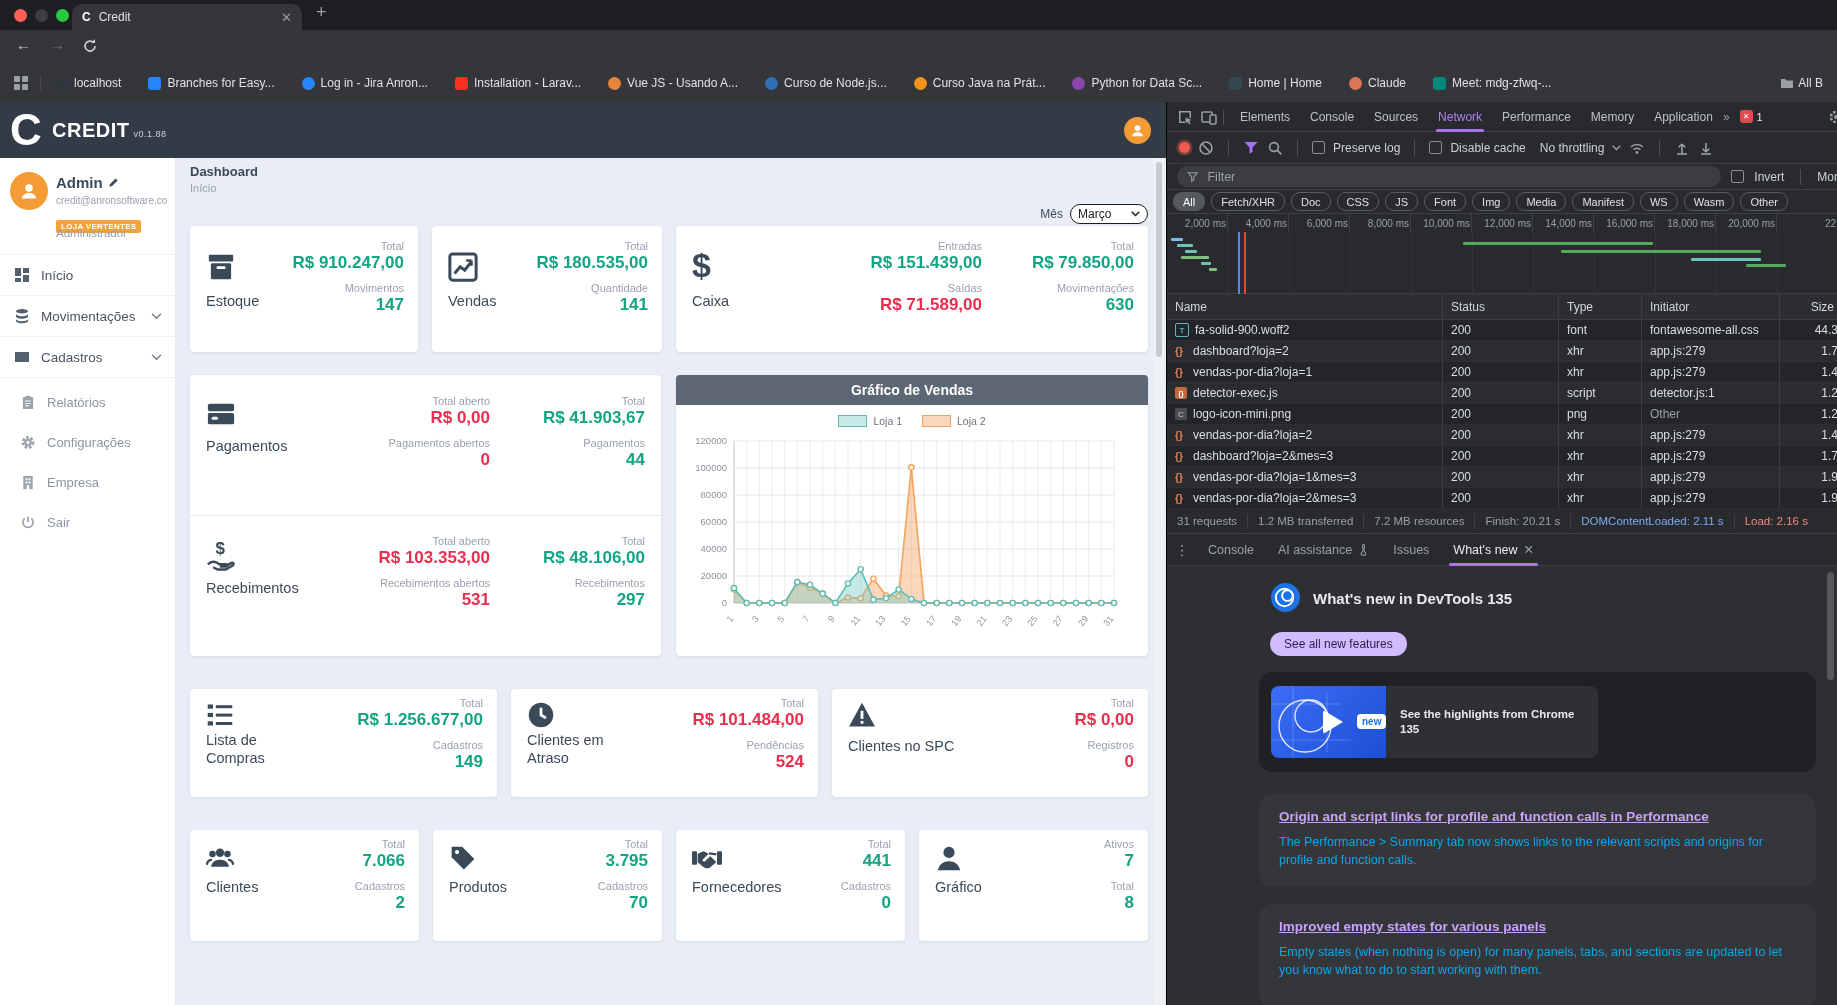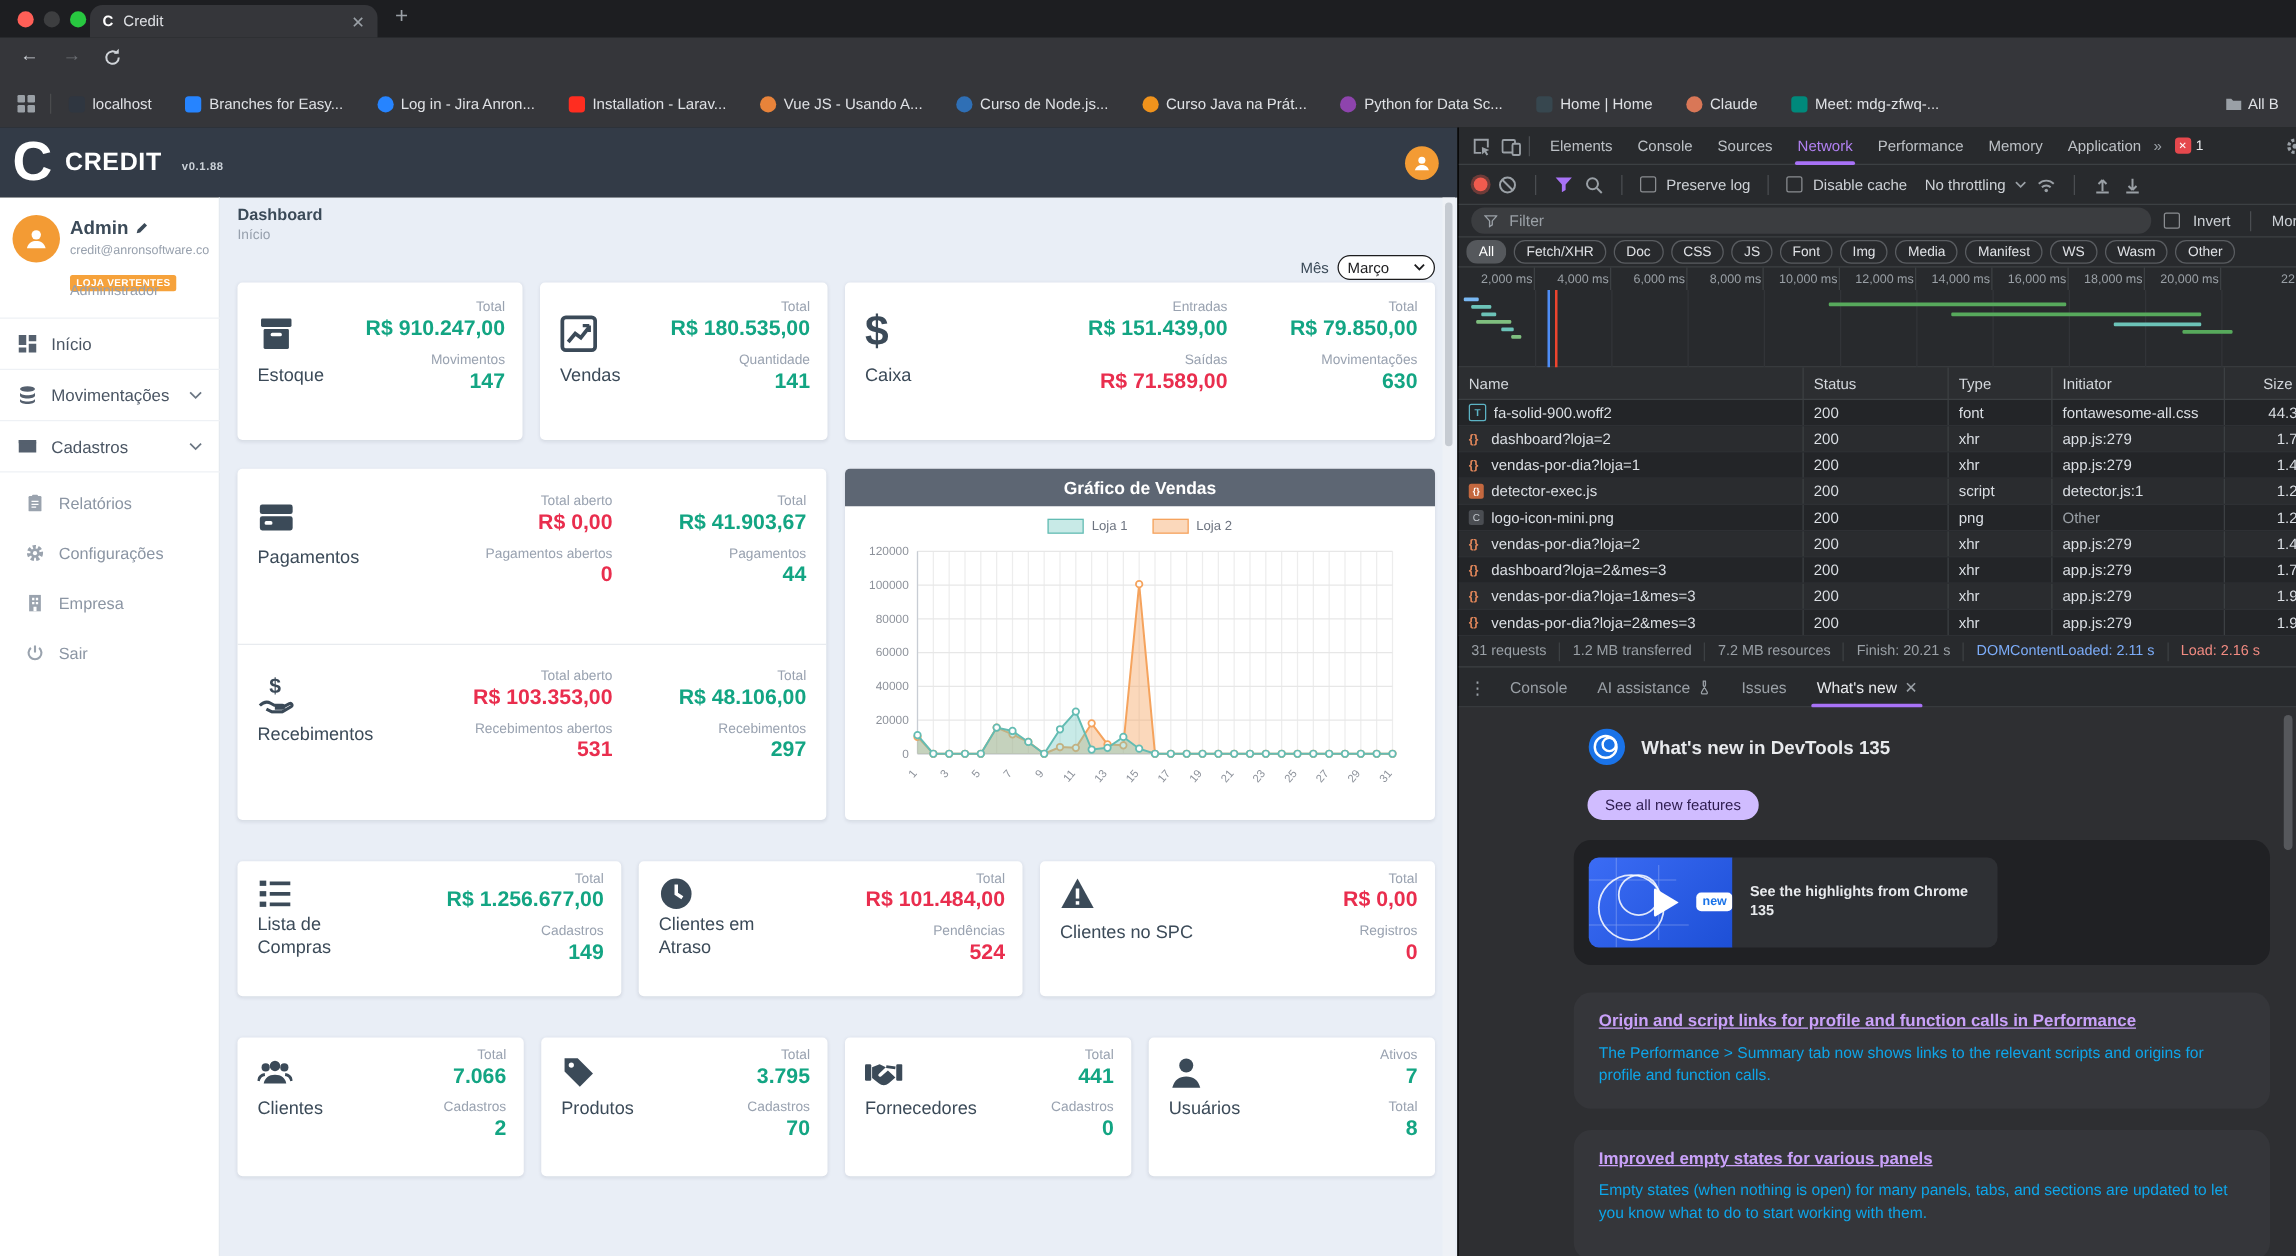--- a/index.html
+++ b/index.html
@@ -33,21 +33,21 @@
   .bmdiv{width:1px;height:16px;background:#4a4b4d;margin-right:14px}
   .bm{display:flex;align-items:center;gap:6px;margin-right:27px;font-size:12px;color:#dfe1e5;white-space:nowrap}
   .bm .fav{width:13px;height:13px;border-radius:3px;flex:0 0 13px}
   .bm .fav.round{border-radius:50%}
   #allb{margin-left:auto;display:flex;align-items:center;gap:4px;color:#dfe1e5;font-size:12px;white-space:nowrap}
 
   
   #appnav{position:absolute;left:0;top:102px;width:1166px;height:56px;background:#333b47}
   #applogo{position:absolute;left:10px;top:3px;color:#fff;font-size:44px;font-weight:bold;line-height:50px}
   #appname{position:absolute;left:52px;top:17px;color:#fff;font-size:20px;font-weight:bold;letter-spacing:.5px}
-  #appver{color:#ccd2d9;font-size:9px;font-weight:bold;margin-left:16px}
+  #appver{color:#ccd2d9;font-size:9px;font-weight:normal;margin-left:4px}
   #navavatar{position:absolute;left:1124px;top:15px;width:27px;height:27px;border-radius:50%;background:#f39b34;
              display:flex;align-items:center;justify-content:center}
   #sidebar{position:absolute;left:0;top:158px;width:176px;height:980px;background:#fff;
            border-right:1px solid #e4e9ef;box-sizing:border-box}
   #sb-avatar{position:absolute;left:10px;top:14px;width:38px;height:38px;border-radius:50%;background:#f39b34;
              display:flex;align-items:center;justify-content:center}
   .sb-name{position:absolute;left:56px;top:16px;font-size:15px;font-weight:bold;color:#3b4a58;display:flex;gap:5px;align-items:center}
   .sb-email{position:absolute;left:56px;top:37px;width:112px;font-size:10px;color:#97a0ad;white-space:nowrap;overflow:hidden}
   .sb-badge{position:absolute;left:56px;top:62px;background:#f6a23b;color:#fff;font-size:8px;font-weight:bold;
             letter-spacing:.3px;padding:2px 5px;border-radius:2px}
@@ -693,21 +693,21 @@
       <div class="v green">441</div>
       <div class="l">Cadastros</div>
       <div class="v green">0</div>
     </div>
   </div>
   <div class="card" style="left:743px;top:672px;width:229px;height:111px">
     <svg class="cicon" style="top:14px" width="28" height="28" viewBox="0 0 16 16">
         <circle cx="8" cy="4.8" r="3.2" fill="#3b4a58"></circle>
         <path d="M1.6 15c.9-3.6 3.2-5.2 6.4-5.2s5.5 1.6 6.4 5.2z" fill="#3b4a58"></path>
       </svg>
-    <span class="ctitle" style="top:48px">Usuários</span>
+    <span class="ctitle" style="top:48px">Gráfico</span>
     <div class="stats" style="top:8px;right:14px">
       <div class="l">Ativos</div>
       <div class="v green">7</div>
       <div class="l">Total</div>
       <div class="v green">8</div>
     </div>
   </div>
 
   <div id="appscroll">
       <span class="thumb"></span>

